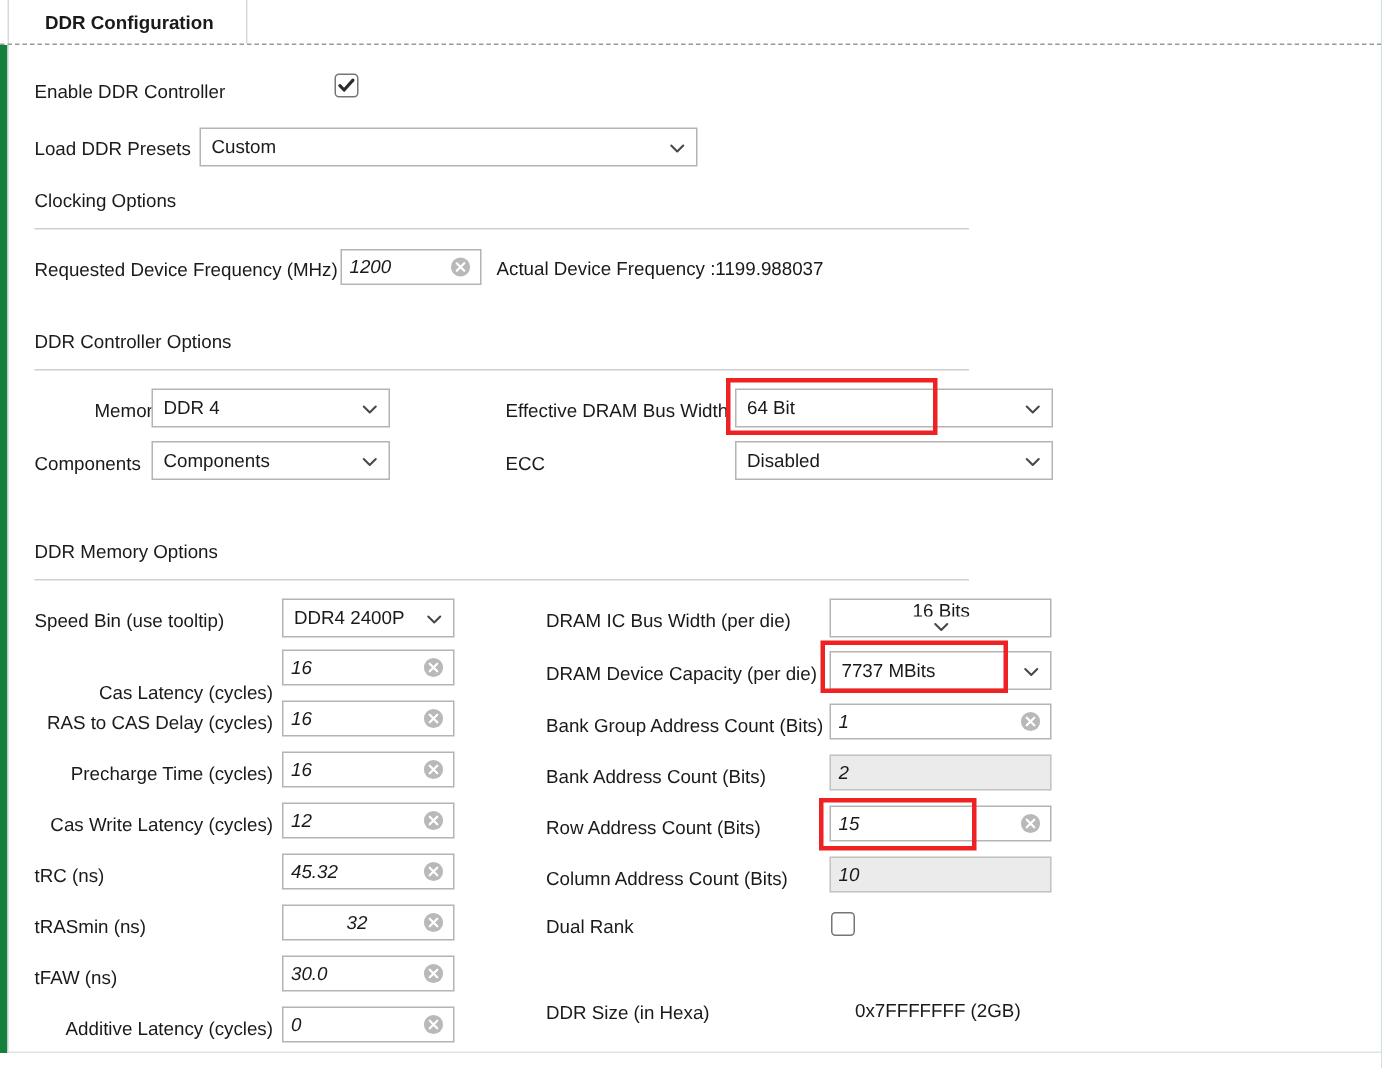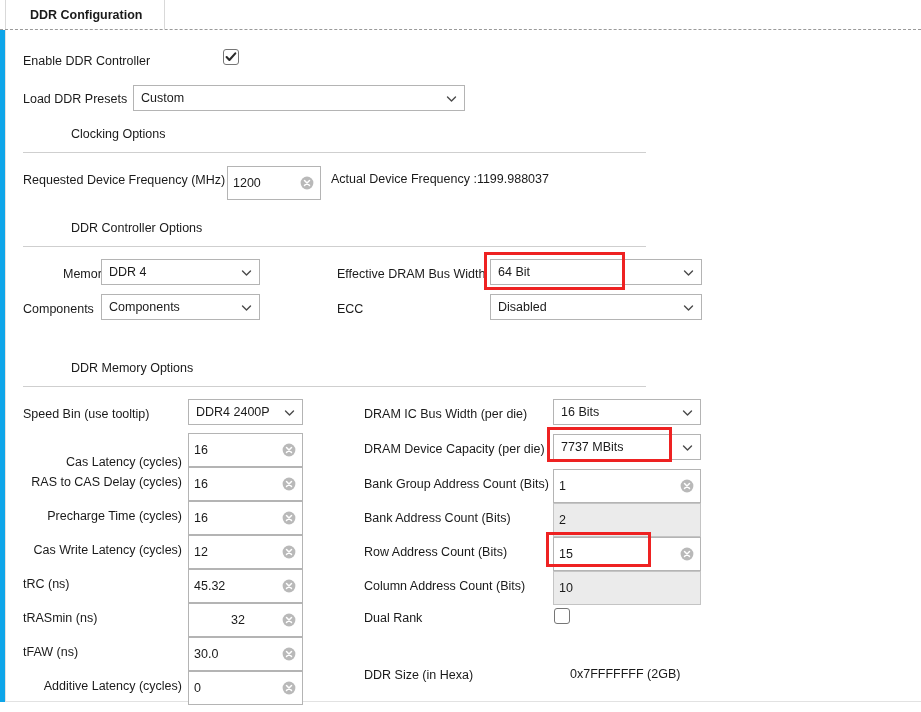--- a/index.html
+++ b/index.html
@@ -5,21 +5,21 @@
   * { box-sizing: border-box; }
   html, body {
     margin: 0; padding: 0;
     background: #ffffff;
     font-family: "Liberation Sans", sans-serif;
   }
   #root {
     position: relative;
     width: 921px;
     height: 712px;
-    background: #0ea5e9;
+    background: #15803d;
     overflow: hidden;
     font-size: 12.5px;
     color: #1a1a1a;
   }
 
   
   .tabstrip {
     position: absolute;
     left: 0; top: 0;
     width: 921px;
@@ -85,37 +85,37 @@
     color: #1a1a1a;
     white-space: nowrap;
     line-height: 16px;
     text-align: right;
   }
   .section-title {
     position: absolute;
     font-size: 12.5px;
     color: #1a1a1a;
     white-space: nowrap;
-    margin-left: 48px;
   }
   .section-rule {
     position: absolute;
     height: 0;
     border-top: 1px solid #cfcfcf;
   }
 
   
   .tf {
     position: absolute;
     background: #ffffff;
     border: 1px solid #b4b4b4;
-    height: 34px;
+    height: 24px;
     display: flex;
     align-items: center;
     padding: 0 4px 0 5px;
+    font-style: italic;
   }
   .tf .tf-val {
     flex: 1 1 auto;
     font-size: 12.5px;
     color: #1a1a1a;
     line-height: 14px;
     overflow: hidden;
     white-space: nowrap;
   }
   .tf.disabled {
@@ -338,21 +338,21 @@
   <div class="lbl-r" style="left:23px; top:678px; width:159px;">Additive Latency (cycles)</div>
   <div class="tf" style="left:188px; top:671px; width:115px;">
     <span class="tf-val">0</span>
     <svg class="clear-ico" viewBox="0 0 14 14">
       <circle cx="7" cy="7" r="6.4" fill="#b9b9b9"></circle>
       <path d="M4.5 4.5 L9.5 9.5 M9.5 4.5 L4.5 9.5" stroke="#ffffff" stroke-width="1.5" stroke-linecap="round"></path>
     </svg>
   </div>
 
   <div class="lbl" style="left:364px; top:406px;">DRAM IC Bus Width (per die)</div>
-  <div class="cb" style="left:553px; top:399px; width:148px;">
+  <div class="cb" style="left:553px; top:399px; width:148px;flex-direction:column;">
     <span class="cb-val">16 Bits</span>
     <svg class="chev" viewBox="0 0 13 13">
       <path d="M2.5 5 L6.5 9 L10.5 5" stroke="#4a4a4a" stroke-width="1.4" fill="none" stroke-linecap="round" stroke-linejoin="round"></path>
     </svg>
   </div>
 
   <div class="lbl" style="left:364px; top:441px;">DRAM Device Capacity (per die)</div>
   <div class="cb" style="left:553px; top:434px; width:148px;">
     <span class="cb-val">7737 MBits</span>
     <svg class="chev" viewBox="0 0 13 13">

